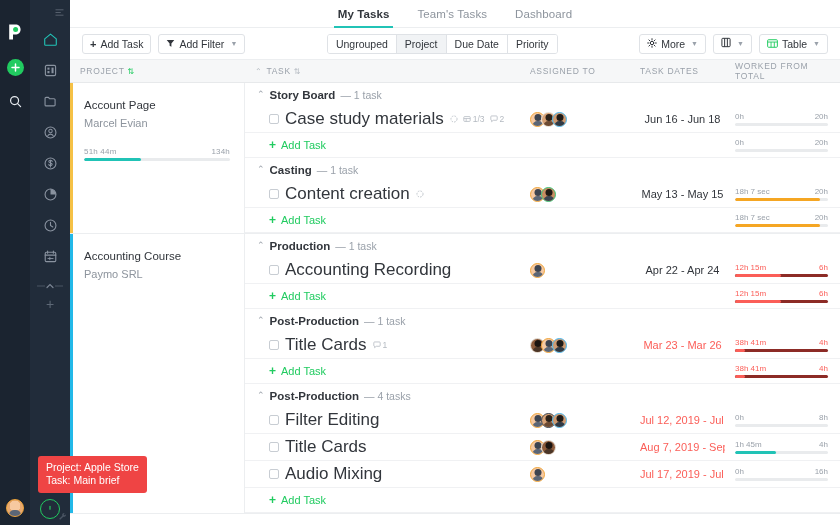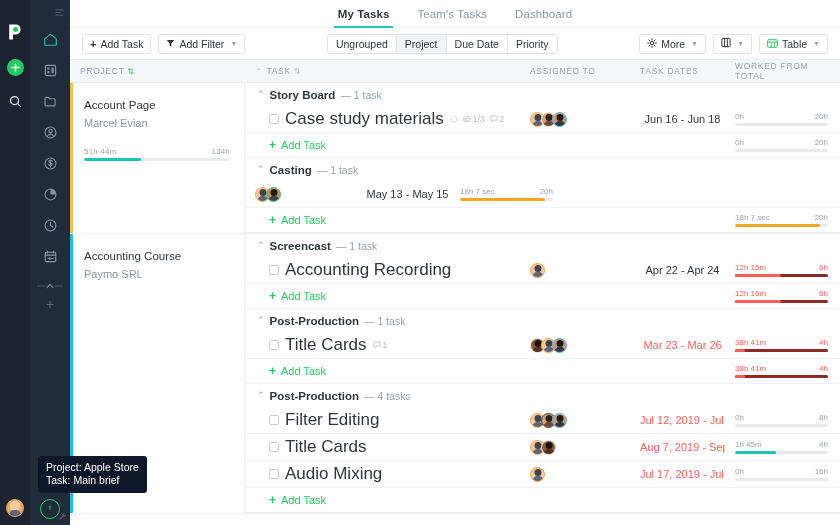--- a/index.html
+++ b/index.html
@@ -57,21 +57,21 @@
   .rail-plus { color: #5d6876; font-size: 14px; margin-top: 4px; }
   .timer-circle {
     position: absolute; bottom: 6px; left: 50%; transform: translateX(-50%);
     width: 20px; height: 20px; border-radius: 50%; border: 1.5px solid #21cb60;
     display: flex; align-items: center; justify-content: center;
   }
   .wrench { position: absolute; bottom: 1px; right: 3px; opacity: .45; }
 
   .tooltip {
     position: absolute; left: 8px; bottom: 32px; z-index: 40;
-    background: #0f172a; color: #fff; border-radius: 3px;
+    background: #ef4444; color: #fff; border-radius: 3px;
     padding: 5px 8px 6px; font-size: 10.5px; line-height: 13px; white-space: nowrap;
   }
 
   
   .main { flex: 1; display: flex; flex-direction: column; background: #fff; min-width: 0; }
 
   .topbar {
     height: 28px; border-bottom: 1px solid #eceef0; display: flex;
     align-items: stretch; justify-content: center; flex: 0 0 28px;
   }
@@ -494,20 +494,31 @@
                   <div class="wfill" style="width:0%;background:#21c3b6"></div>
                 </div>
               </div>
             </div>
             <div class="grouprow">
               <span class="chev">⌃</span>
               <span class="gname">Casting</span>
               <span class="gcount">— 1 task</span>
             </div>
             <div class="taskrow">
+              <div class="tr-name">
+                <span class="checkbox"></span>
+                <span class="tname">Content creation</span>
+                <span class="badges">
+                  <span class="badge">
+                    <svg width="8" height="8" viewBox="0 0 10 10">
+                      <circle cx="5" cy="5" r="3.8" fill="none" stroke="#b4bac1" stroke-width="1" stroke-dasharray="2.2 1.4"></circle>
+                    </svg>
+                  </span>
+                </span>
+              </div>
               <div class="tr-assign">
                 <div class="avatars">
                   <div class="av" style="background:#f6c9a2;border-color:#f0a63c">
                     <b style="background:#3d4450"></b>
                     <i style="background:#5b6676"></i>
                   </div>
                   <div class="av" style="background:#c98d62;border-color:#3ec47a">
                     <b style="background:#201a15"></b>
                     <i style="background:#3a4450"></i>
                   </div>
@@ -545,21 +556,21 @@
         </div>
         <div class="project-block">
           <div class="proj-col">
             <div class="proj-bar" style="background:#22b8e8"></div>
             <div class="proj-name">Accounting Course</div>
             <div class="proj-client">Paymo SRL</div>
           </div>
           <div class="rows-col">
             <div class="grouprow">
               <span class="chev">⌃</span>
-              <span class="gname">Screencast</span>
+              <span class="gname">Production</span>
               <span class="gcount">— 1 task</span>
             </div>
             <div class="taskrow">
               <div class="tr-name">
                 <span class="checkbox"></span>
                 <span class="tname">Accounting Recording</span>
                 <span class="badges"></span>
               </div>
               <div class="tr-assign">
                 <div class="avatars">

